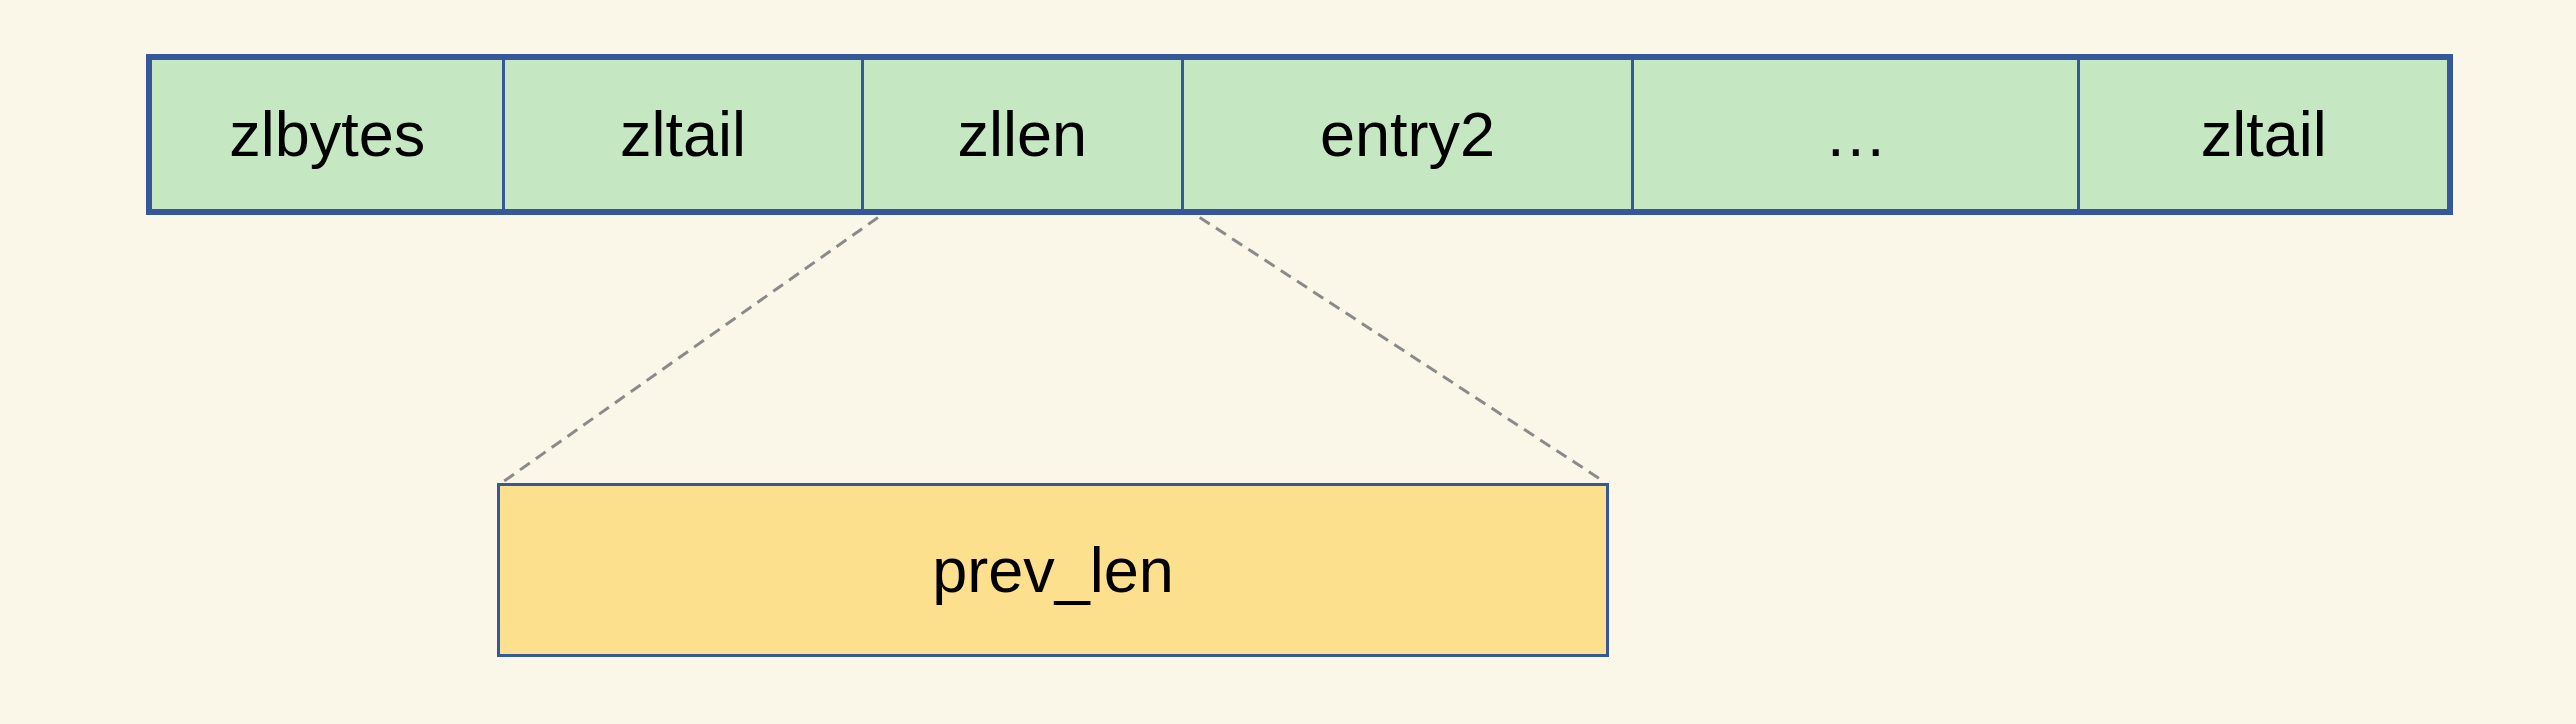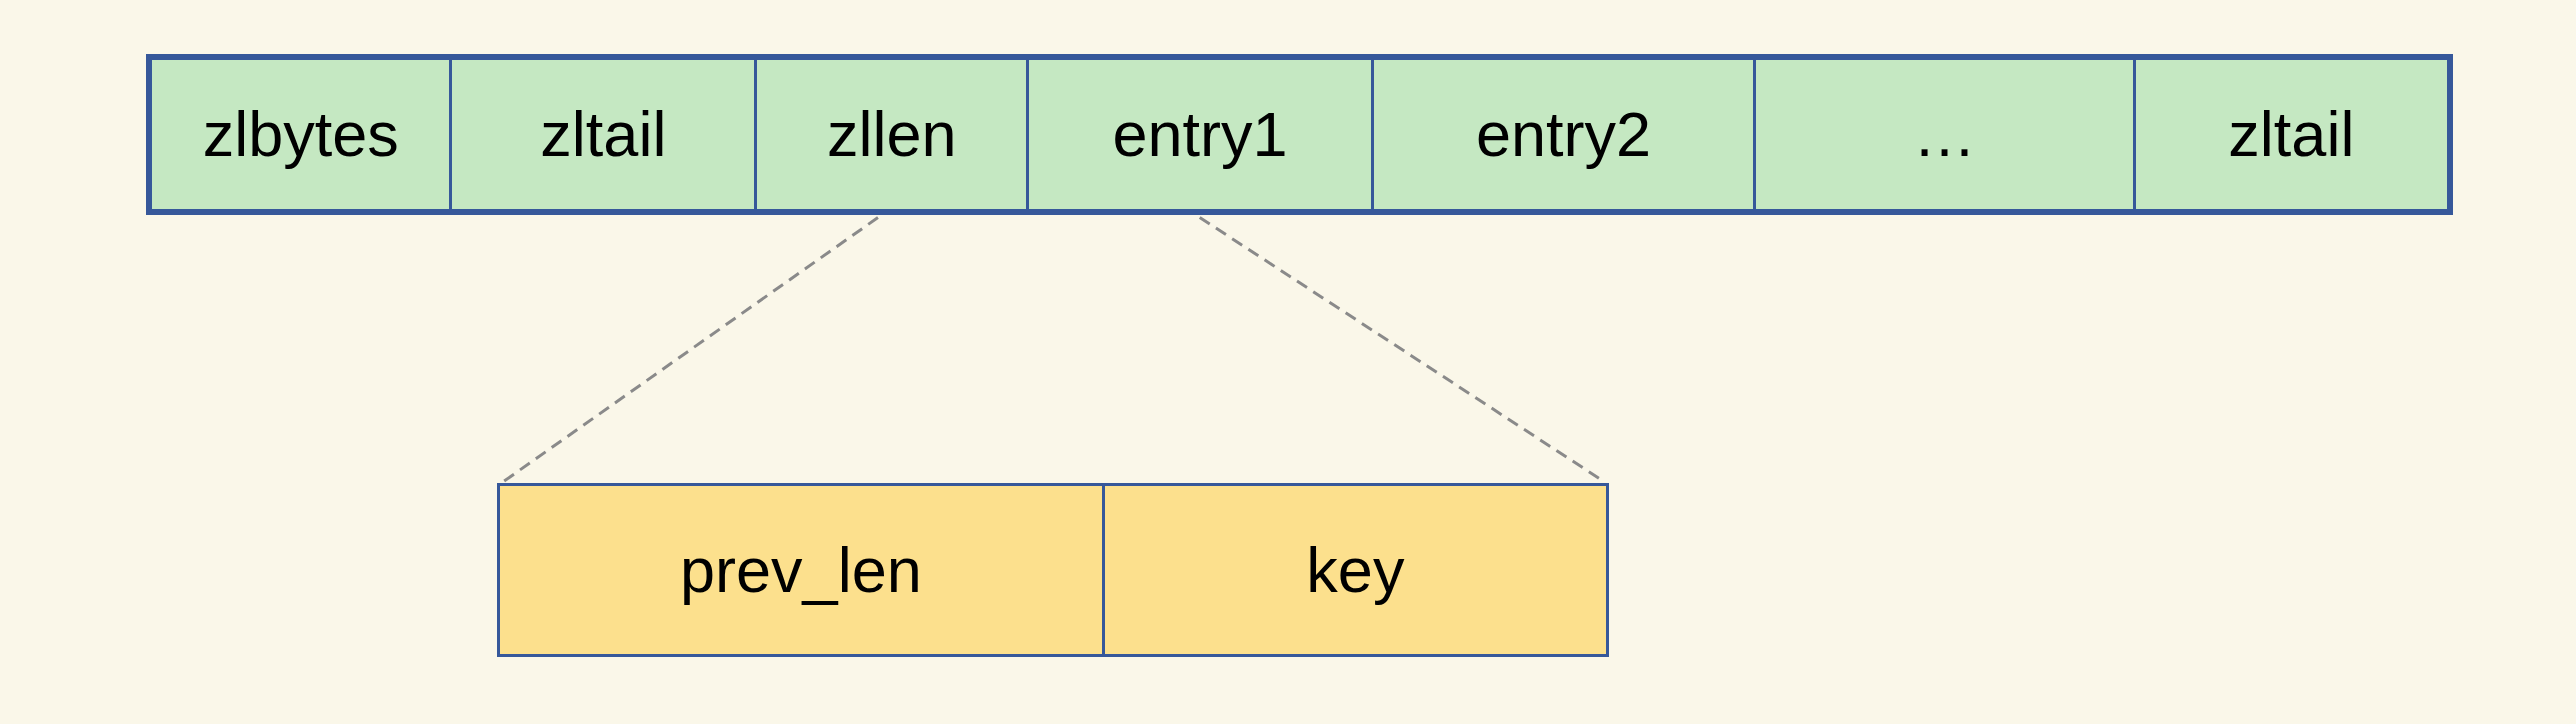--- a/index.html
+++ b/index.html
@@ -70,30 +70,28 @@
 </style>
 </head>
 <body>
 
 <div id="canvas">
 
   <div id="top-row" class="row">
     <div class="cell" style="flex:347 0 0">zlbytes</div>
     <div class="cell" style="flex:352 0 0">zltail</div>
     <div class="cell" style="flex:314 0 0">zllen</div>
-    <div class="cell" style="flex:398 0 0">entry1</div>
     <div class="cell" style="flex:443 0 0">entry2</div>
     <div class="cell" style="flex:439 0 0">…</div>
     <div class="cell" style="flex:363 0 0">zltail</div>
   </div>
 
   <svg id="connector-overlay" width="2576" height="724" viewBox="0 0 3457 972">
     <line x1="1178" y1="292" x2="676" y2="646"></line>
     <line x1="1610" y1="292" x2="2152" y2="646"></line>
   </svg>
 
   <div id="bottom-row" class="row">
     <div class="cell" style="flex:401 0 0">prev_len</div>
-    <div class="cell" style="flex:334 0 0">key</div>
   </div>
 
 </div>
 
 
 </body></html>

